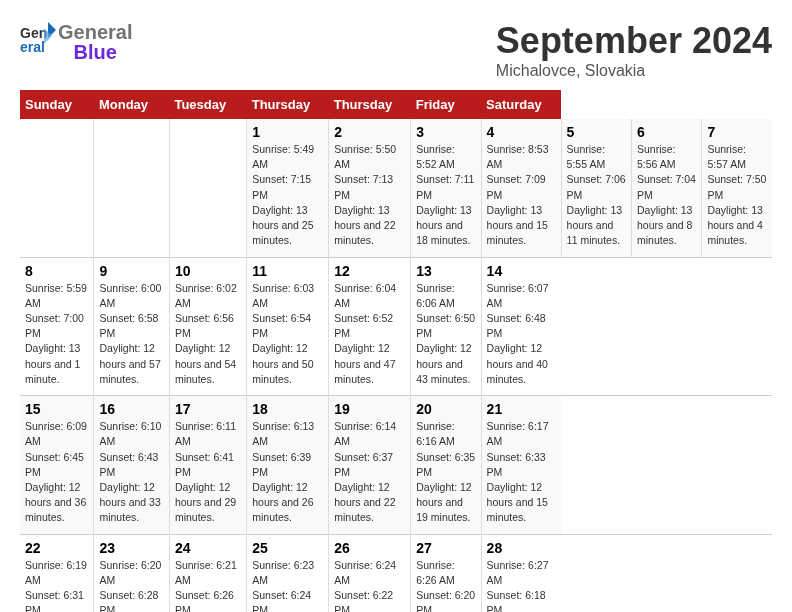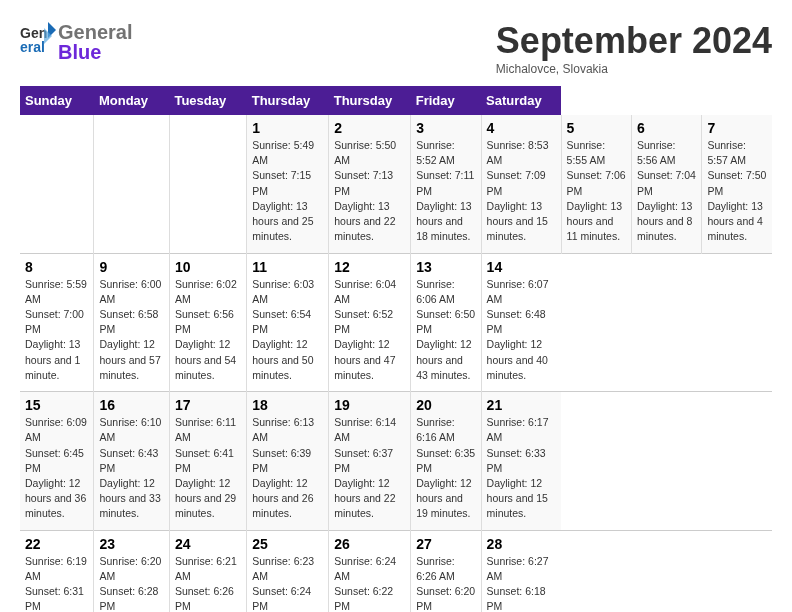--- a/index.html
+++ b/index.html
@@ -22,30 +22,30 @@
     }
     .title-area {
       text-align: left;
     }
     .month-title {
       font-size: 36px;
       font-weight: bold;
       color: #333;
     }
     .location {
-      font-size: 12px;
+      font-size: 16px;
       color: #555;
     }
     table {
       width: 100%;
       border-collapse: collapse;
       font-size: 11px;
     }
     thead th {
-      background-color: #4c1d95;
+      background-color: #b91c1c;
       color: #fff;
       padding: 7px 5px;
       text-align: left;
       font-size: 13px;
       font-weight: bold;
     }
     tbody tr {
       border-bottom: 1px solid #ccc;
     }
     tbody td {
@@ -77,21 +77,21 @@
     }
     .empty-cell {
       background: #fff;
     }
   </style>
 </head>
 <body>
 
 <div class="header">
   <div class="logo">
-    <div style="display:flex;align-items:center;">
+    <div style="display:flex;align-items:center;text-align:center;">
       <svg width="36" height="44" viewBox="0 0 36 44" xmlns="http://www.w3.org/2000/svg">
         <text x="0" y="18" font-family="Arial" font-size="14" font-weight="bold" fill="#333">Gen</text>
         <text x="0" y="32" font-family="Arial" font-size="14" font-weight="bold" fill="#1a6bb5">eral</text>
         <polygon points="28,2 36,10 28,18" fill="#1a6bb5"></polygon>
         <polygon points="24,8 32,16 24,24" fill="#5ba8e0" opacity="0.7"></polygon>
       </svg>
       <div style="margin-left:2px;">
         <div style="font-size:20px;font-weight:bold;color:#737373;line-height:1.0;">General</div>
         <div style="font-size:20px;font-weight:bold;color:#6d28d9;line-height:1.0;">Blue</div>
       </div>

